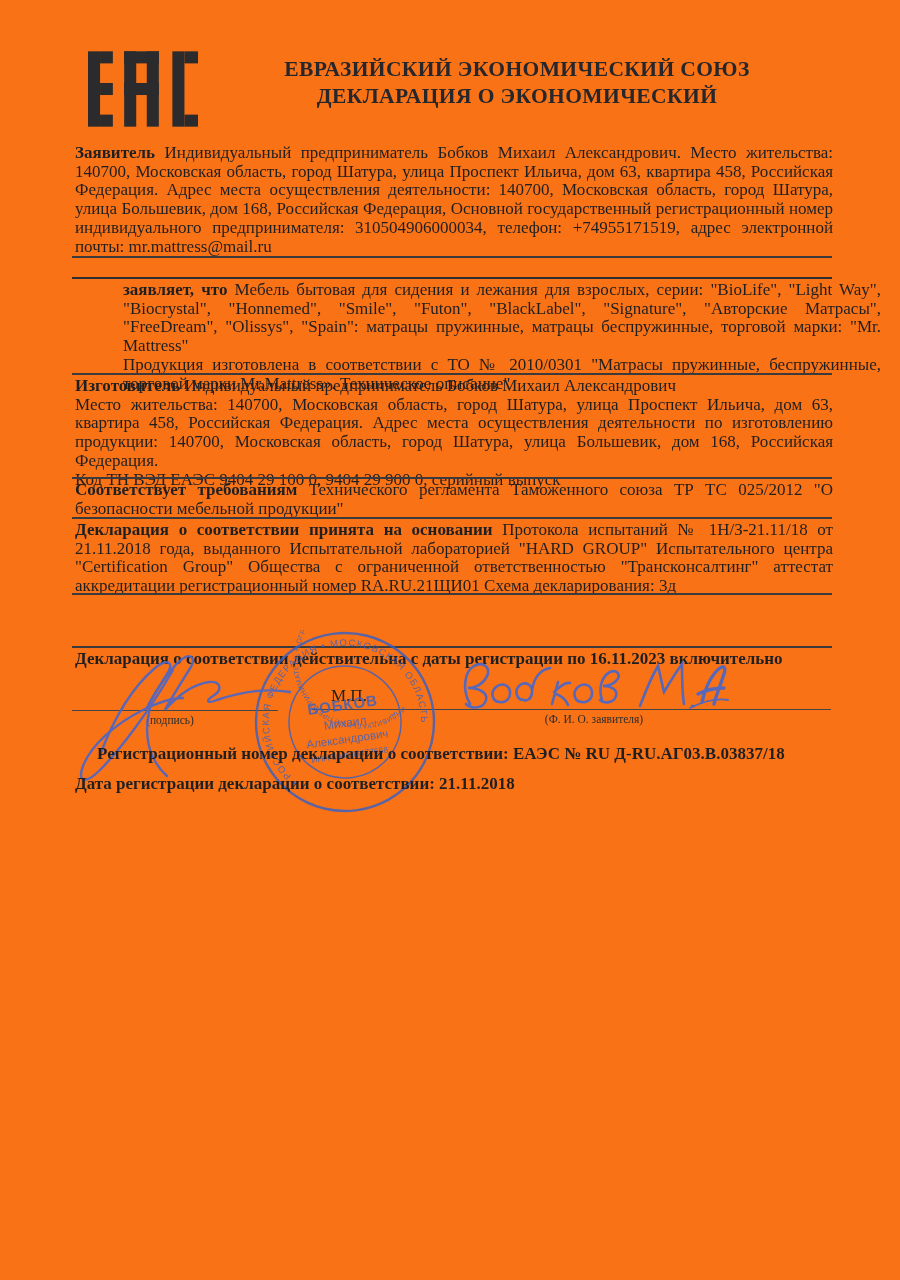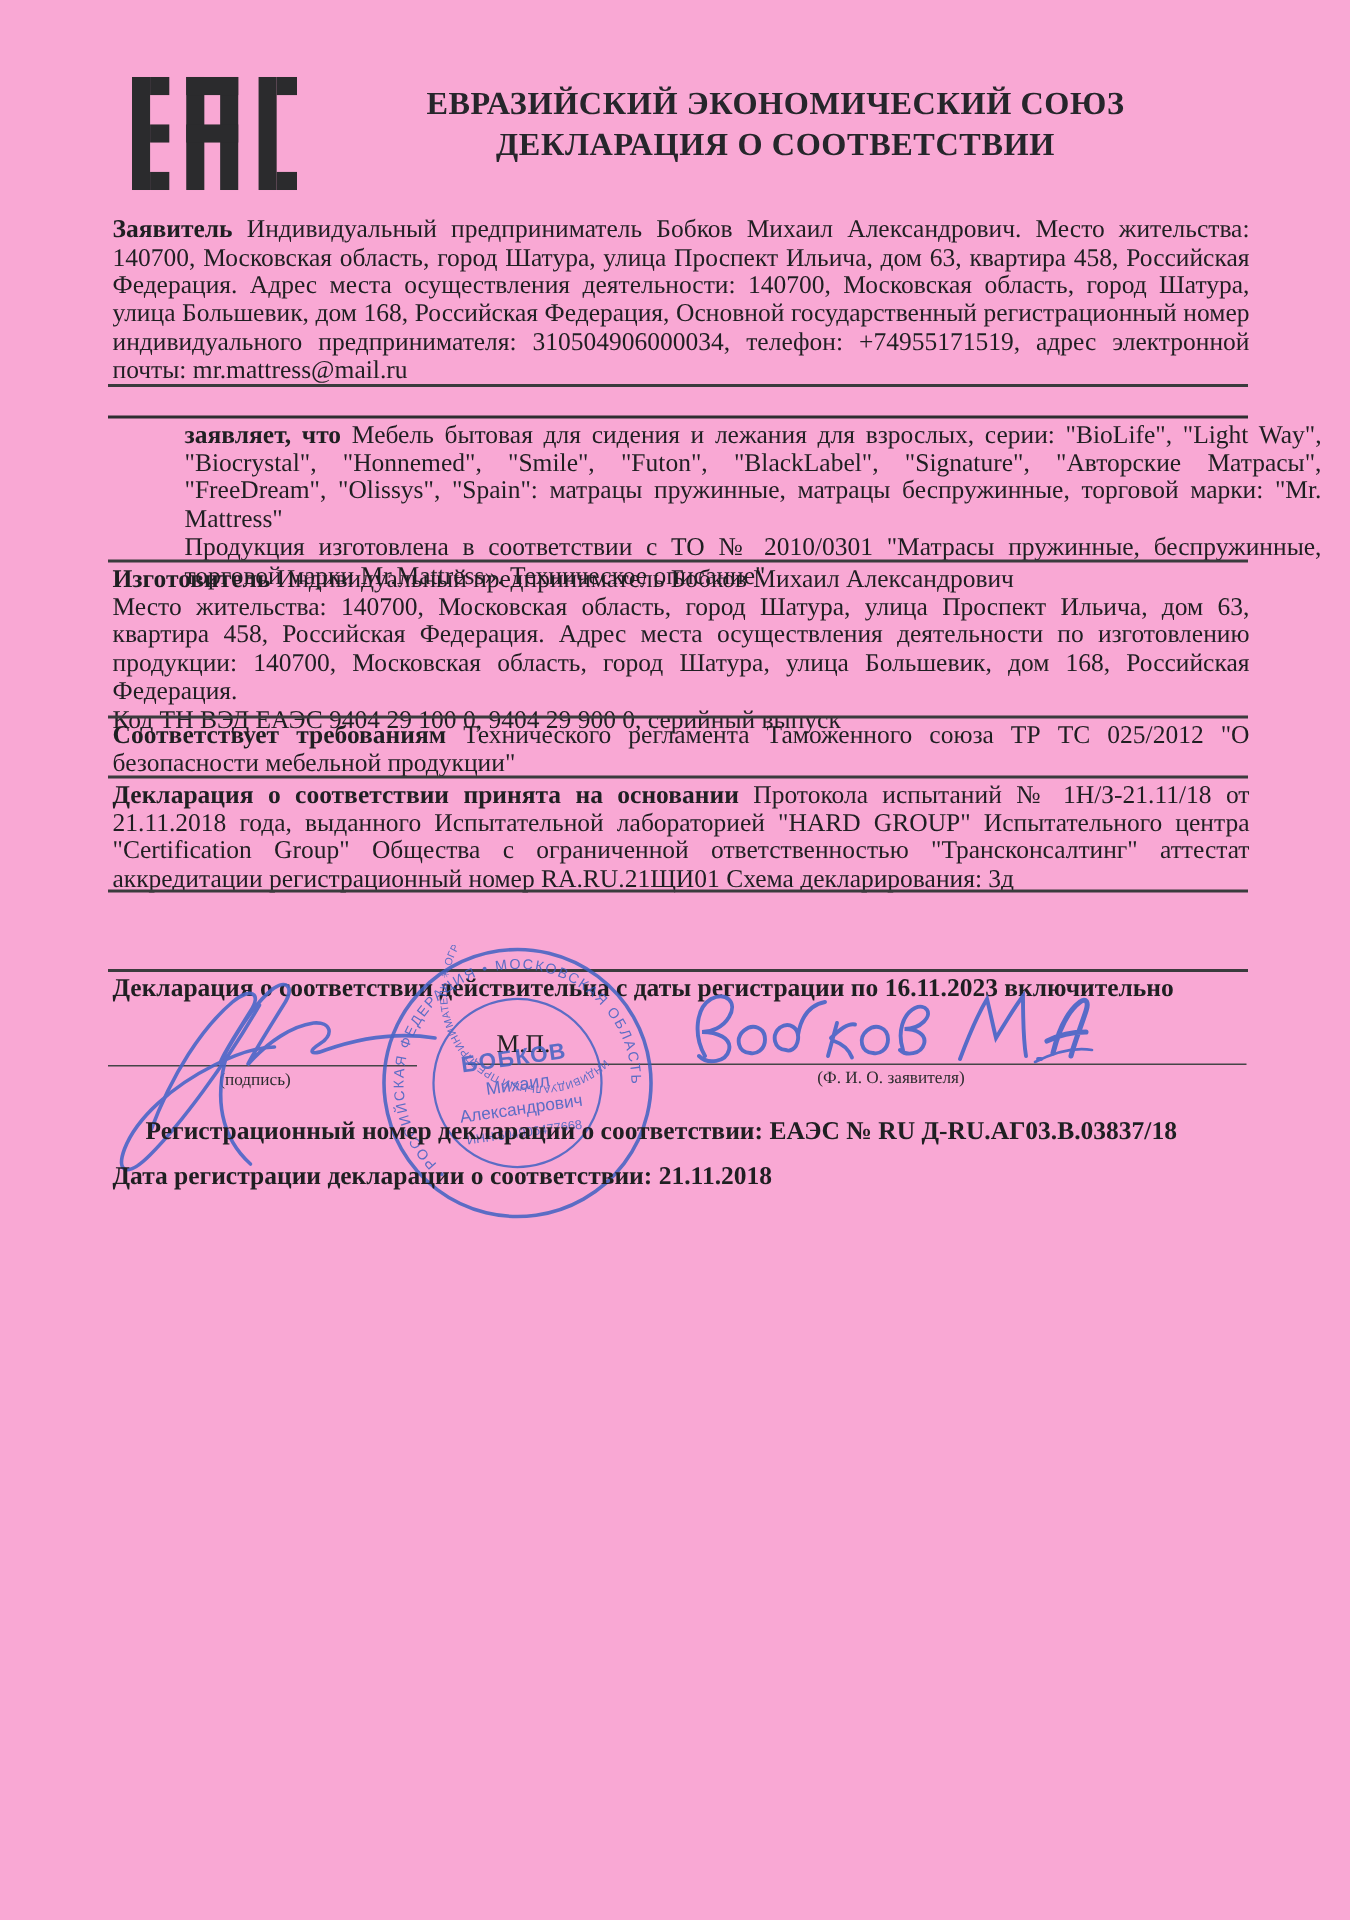--- a/index.html
+++ b/index.html
@@ -1,18 +1,18 @@
 <!DOCTYPE html>
 <html><head>
 <meta charset="utf-8">
 <style>
   html,body{margin:0;padding:0;background:#d9d9d9;}
   .page{
     position:relative;width:900px;height:1280px;margin:0 auto;
-    background:#f9a8d4;overflow:hidden;
+    background:#f97316;overflow:hidden;
     font-family:"Liberation Serif", serif;color:#1f1f22;
   }
   .sec{position:absolute;left:75px;width:758px;text-align:justify;
        font-size:17px;line-height:18.7px;}
   .sec p{margin:0;}
   .lead{font-weight:bold;}
   .rule{position:absolute;left:72px;width:760px;height:1.5px;background:#3b3b3d;}
   .rule.thick{height:2.2px;background:#2e2e30;}
   .hdr-title{position:absolute;left:198px;top:56px;width:638px;text-align:center;
        font-weight:bold;font-size:21.5px;line-height:27px;letter-spacing:.4px;color:#26262b;}
@@ -38,21 +38,21 @@
       <rect x="48" y="0" width="46" height="16"></rect>
       <rect x="48" y="42" width="46" height="16"></rect>
       <rect x="112" y="0" width="16" height="100"></rect>
       <rect x="128" y="0" width="18" height="16"></rect>
       <rect x="128" y="84" width="18" height="16"></rect>
     </g>
   </svg>
 
   <div class="hdr-title">
     <div>ЕВРАЗИЙСКИЙ ЭКОНОМИЧЕСКИЙ СОЮЗ</div>
-    <div>ДЕКЛАРАЦИЯ О СООТВЕТСТВИИ</div>
+    <div>ДЕКЛАРАЦИЯ О ЭКОНОМИЧЕСКИЙ</div>
   </div>
 
   <div class="sec" style="top:144px;">
     <p><span class="lead">Заявитель</span>
        <span>Индивидуальный предприниматель Бобков Михаил Александрович. Место жительства: 140700, Московская область, город Шатура, улица Проспект Ильича, дом 63, квартира 458, Российская Федерация. Адрес места осуществления деятельности: 140700, Московская область, город Шатура, улица Большевик, дом 168, Российская Федерация, Основной государственный регистрационный номер индивидуального предпринимателя: 310504906000034, телефон: +74955171519, адрес электронной почты: mr.mattress@mail.ru</span></p>
   </div>
 
   <div class="rule" style="top:256px;"></div>
   <div class="rule thick" style="top:277px;"></div>
 

